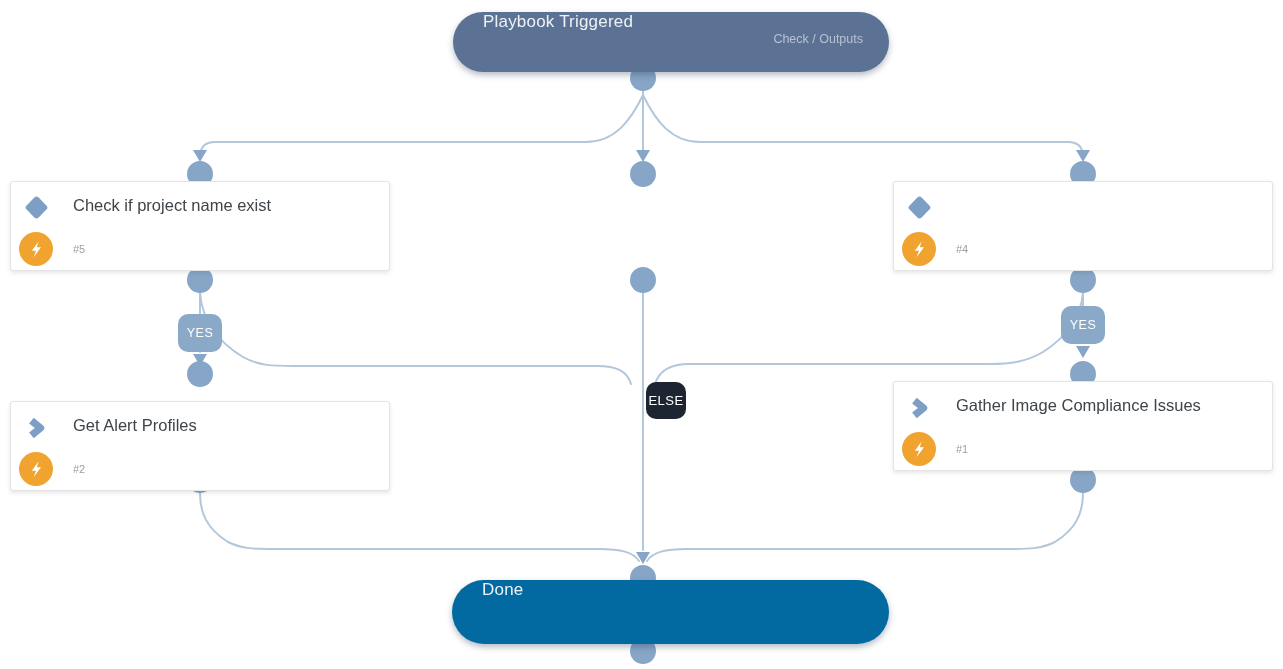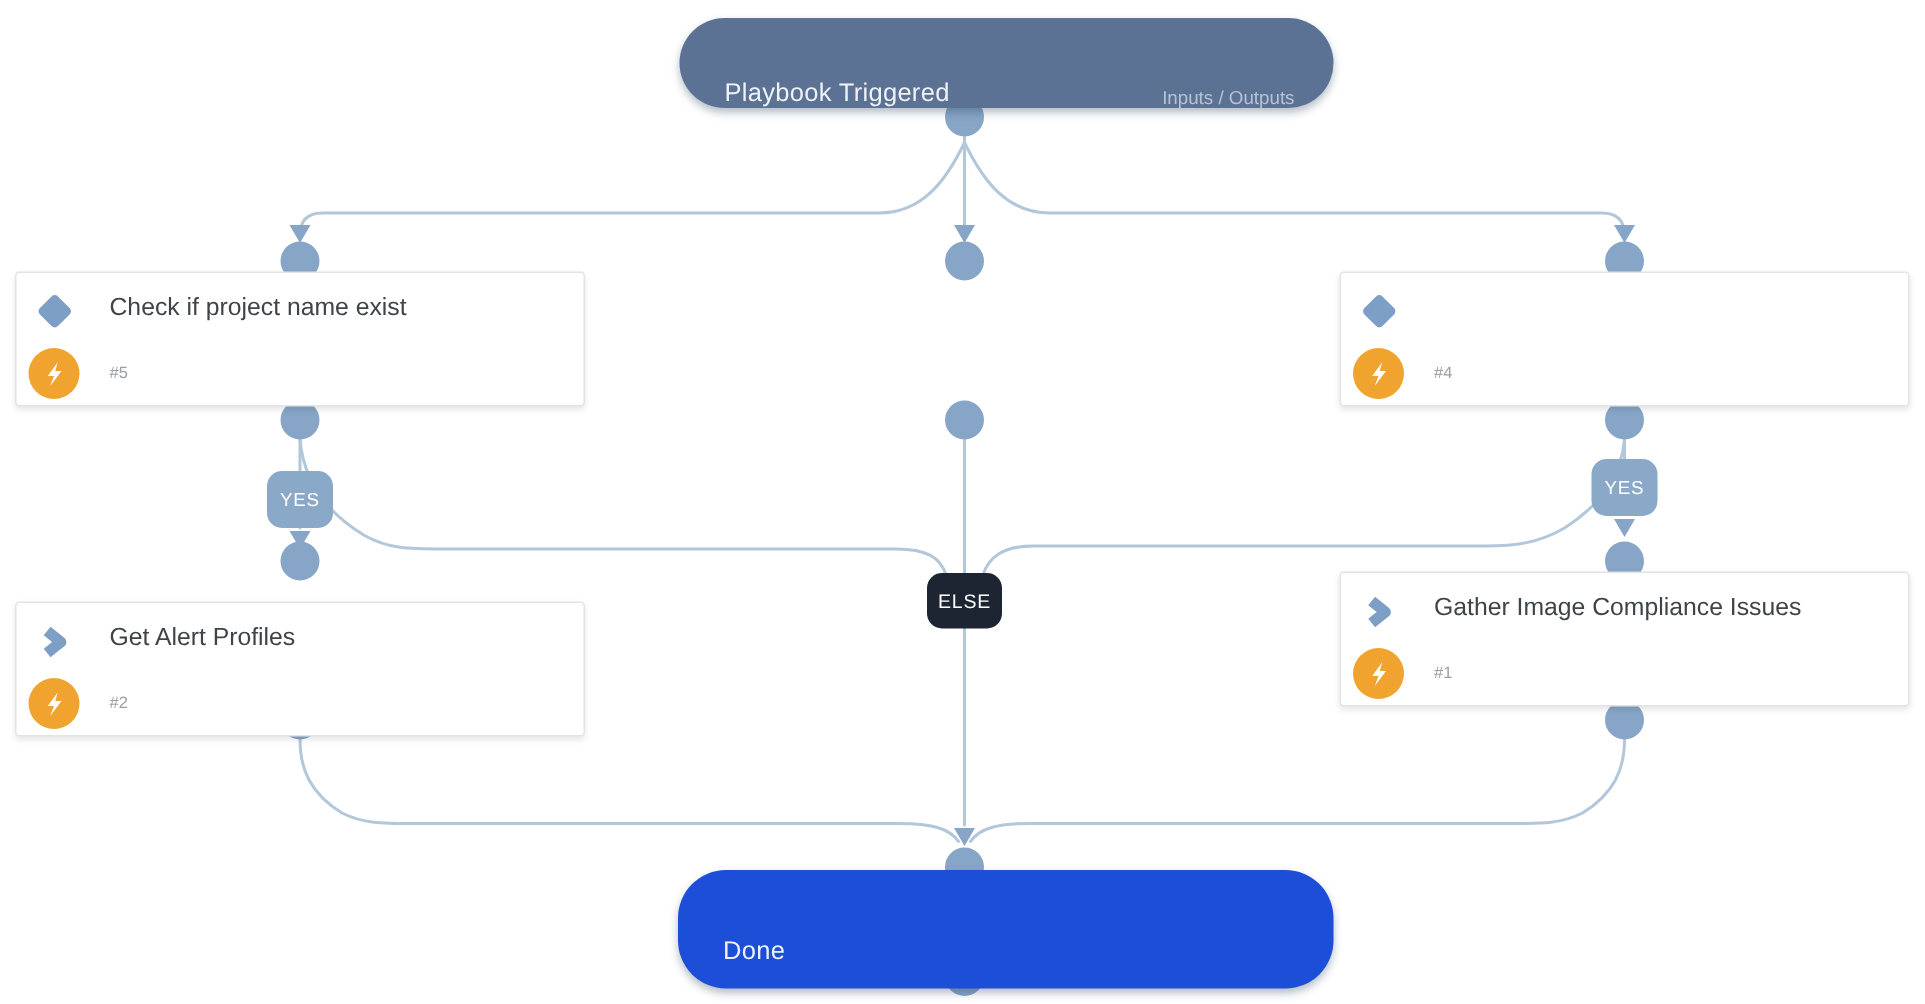--- a/index.html
+++ b/index.html
@@ -5,23 +5,24 @@
   html,body{margin:0;padding:0;background:#ffffff;}
   #canvas{
     position:relative;width:1283px;height:669px;overflow:hidden;
     font-family:"Liberation Sans", sans-serif;background:#ffffff;
   }
   #edges{position:absolute;left:0;top:0;z-index:0;}
 
   
   .pill{
     position:absolute;z-index:1;border-radius:31px;
-    display:flex;align-items:flex-end;
+    display:flex;align-items:flex-start;
     box-shadow:0 3px 6px rgba(40,60,90,.35);
     cursor:pointer;
+    flex-direction:column;
   }
   .pill-title{color:#eef2f7;font-size:17px;letter-spacing:.2px;}
   .pill-link{margin-left:auto;color:#b7c2d3;font-size:12.5px;}
 
   
   .task-card{
     position:absolute;z-index:1;width:380px;height:90px;
     background:#ffffff;border:1px solid #e4e4e4;border-radius:3px;
     box-shadow:0 2px 4px rgba(0,0,0,.10);
     box-sizing:border-box;cursor:pointer;
@@ -40,21 +41,21 @@
     background:#f0a42f;display:flex;align-items:center;justify-content:center;
   }
   .task-num{position:absolute;left:62px;top:61px;font-size:11px;color:#9aa0a6;}
 
   
   .badge{
     position:absolute;z-index:2;display:flex;align-items:center;justify-content:center;
     color:#ffffff;border-radius:10px;
   }
   .badge-yes{width:44px;height:38px;background:#8aa8c7;font-size:12.5px;letter-spacing:.5px;}
-  .badge-else{width:50px;height:37px;background:#1d2532;font-size:13px;letter-spacing:.5px;}
+  .badge-else{width:40px;height:37px;background:#1d2532;font-size:13px;letter-spacing:.5px;margin-left:28px;}
 </style>
 </head>
 <body>
 
 <div id="canvas">
 
   <svg id="edges" width="1283" height="669" viewBox="0 0 1283 669">
     <g fill="none" stroke="#b3c7db" stroke-width="2" stroke-linecap="round">
       <path d="M643 91 V160"></path>
       <path d="M643 95 C630 122 614 142 586 142 L215 142 Q200 142 200 157"></path>
@@ -87,21 +88,21 @@
       <circle cx="1083" cy="374" r="13"></circle>
       <circle cx="200" cy="480" r="13"></circle>
       <circle cx="1083" cy="480" r="13"></circle>
       <circle cx="643" cy="578" r="13"></circle>
       <circle cx="643" cy="651" r="13"></circle>
     </g>
   </svg>
 
   <div class="pill" style="left:453px;top:12px;width:380px;height:60px;background:#5b7294;padding:0 26px 0 30px;">
     <span class="pill-title">Playbook Triggered</span>
-    <span class="pill-link">Inputs / Outputs</span>
+    <span class="pill-link">Check / Outputs</span>
   </div>
 
   <div class="task-card" style="left:10px;top:181px;">
     <span class="icon-diamond"></span>
     <div class="task-title">Check if project name exist</div>
     <span class="icon-bolt">
       <svg width="20" height="20" viewBox="0 0 24 24">
           <path d="M15 3 L7 14 h5 l-3 8 9 -12 h-5 z" fill="#ffffff"></path>
         </svg>
     </span>
@@ -152,17 +153,17 @@
     </span>
     <div class="task-title">Gather Image Compliance Issues</div>
     <span class="icon-bolt">
       <svg width="20" height="20" viewBox="0 0 24 24">
           <path d="M15 3 L7 14 h5 l-3 8 9 -12 h-5 z" fill="#ffffff"></path>
         </svg>
     </span>
     <span class="task-num">#1</span>
   </div>
 
-  <div class="pill" style="left:452px;top:580px;width:381px;height:64px;background:#1d4ed8;padding:0 26px 15px 30px;border-radius:32px;">
+  <div class="pill" style="left:452px;top:580px;width:381px;height:64px;background:#0369a1;padding:0 26px 0 30px;border-radius:32px;">
     <span class="pill-title">Done</span>
   </div>
 
 </div>
 
 </body></html>

